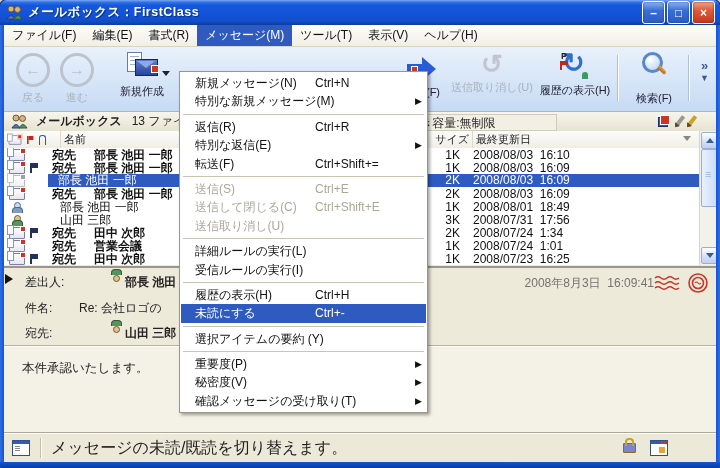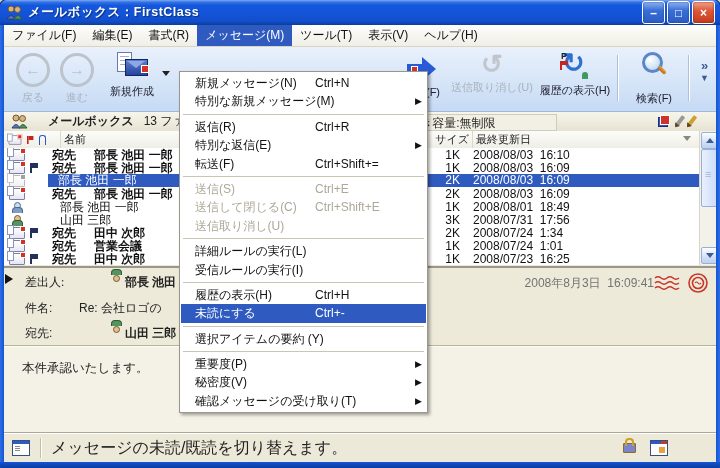--- a/index.html
+++ b/index.html
@@ -52,21 +52,21 @@
   .histic .p{position:absolute;left:3px;top:0px;font-size:9px;font-weight:bold;color:#222;}
   .histic .g{position:absolute;right:4px;bottom:1px;width:6px;height:7px;background:#3d9a62;border-radius:3px 3px 0 0;}
   .srchic{position:relative;width:30px;height:29px;}
   .srchic .glass{position:absolute;left:3px;top:1px;width:15px;height:15px;border-radius:50%;border:3px solid #5b86c9;background:radial-gradient(circle at 35% 30%,#ffffff,#cfe4f6 60%,#aac8e8);}
   .srchic .handle{position:absolute;left:18px;top:17px;width:10px;height:4px;background:linear-gradient(#e8a54b,#b06a17);transform:rotate(45deg);border-radius:2px;}
   .chev{position:absolute;right:7px;top:14px;color:#3d5a96;font-weight:bold;font-size:13px;line-height:10px;text-align:center;}
   .chev .dn{display:block;font-size:9px;margin-top:2px;}
   
   .mbhead{position:absolute;left:0;top:87px;width:712px;height:19px;
     background:linear-gradient(180deg,#f7f5ec,#e7e3d2);border-bottom:1px solid #c6c3ad;display:flex;align-items:center;font-size:12px;color:#222;}
-  .mbhead .ttl{font-weight:bold;margin-left:20px;}
+  .mbhead .ttl{font-weight:bold;margin-left:8px;}
   .mbhead .cnt{margin-left:10px;}
   .cap{position:absolute;left:400px;top:2px;width:148px;height:15px;border:1px solid #cfccb8;background:#f2f0e4;font-size:12px;padding-left:3px;color:#222;}
   .hdricos{position:absolute;right:22px;top:3px;display:flex;gap:8px;align-items:center;}
   .sqic{position:relative;width:12px;height:12px;}
   .sqic:before{content:"";position:absolute;left:0;bottom:0;width:8px;height:8px;background:#3a55c8;border:1px solid #1b2d74;}
   .sqic:after{content:"";position:absolute;right:0;top:0;width:8px;height:8px;background:#cc3528;border:1px solid #fff;}
   .pen{position:relative;width:4px;height:12px;background:#9a9a94;border-radius:1px;transform:rotate(38deg);}
   .pen:after{content:"";position:absolute;left:-1px;bottom:-5px;border:3px solid transparent;border-top:4px solid #5a4326;}
   .pen.gold{background:#cda12e;}
   
@@ -186,21 +186,21 @@
 
     <div class="toolbar">
       <div class="tbtn dis" style="left:8px;width:42px;">
         <span class="tb-circ">←</span>
         <span class="lbl">戻る</span>
       </div>
       <div class="tbtn dis" style="left:52px;width:42px;">
         <span class="tb-circ">→</span>
         <span class="lbl">進む</span>
       </div>
-      <div class="tbtn" style="left:98px;width:60px;">
+      <div class="tbtn" style="left:108px;width:60px;">
         <span class="newic">
           <span class="doc">
               <i></i>
               <i></i>
               <i></i>
             </span>
             <span class="env">
               <span class="dot"></span>
             </span>
         </span>
@@ -388,21 +388,21 @@
           <span class="tri"></span>
         </span>
       <span class="sthumb"></span>
       <span class="sbtn dn">
           <span class="tri"></span>
         </span>
     </div>
 
     <div class="details">
       <span class="collapse"></span>
-      <div class="drow" style="top:6px;width:100%;font-family:Liberation Serif, serif;">
+      <div class="drow" style="top:6px;width:100%;">
         <span class="dlbl">差出人:</span>
         <span class="dico"><span class="i-person green small"></span></span>
         <span class="dval">部長 池田 一郎</span>
       </div>
       <span class="ddate">2008年8月3日  16:09:41</span>
       <svg class="stamp" width="54" height="24" viewBox="0 0 54 24">
         <g fill="none" stroke="#c8362a" stroke-width="1.6">
           <path d="M1 7 q3 -2.5 6 0 t6 0 t6 0 t6 0"></path>
           <path d="M1 12 q3 -2.5 6 0 t6 0 t6 0 t6 0"></path>
           <path d="M1 17 q3 -2.5 6 0 t6 0 t6 0 t6 0"></path>

